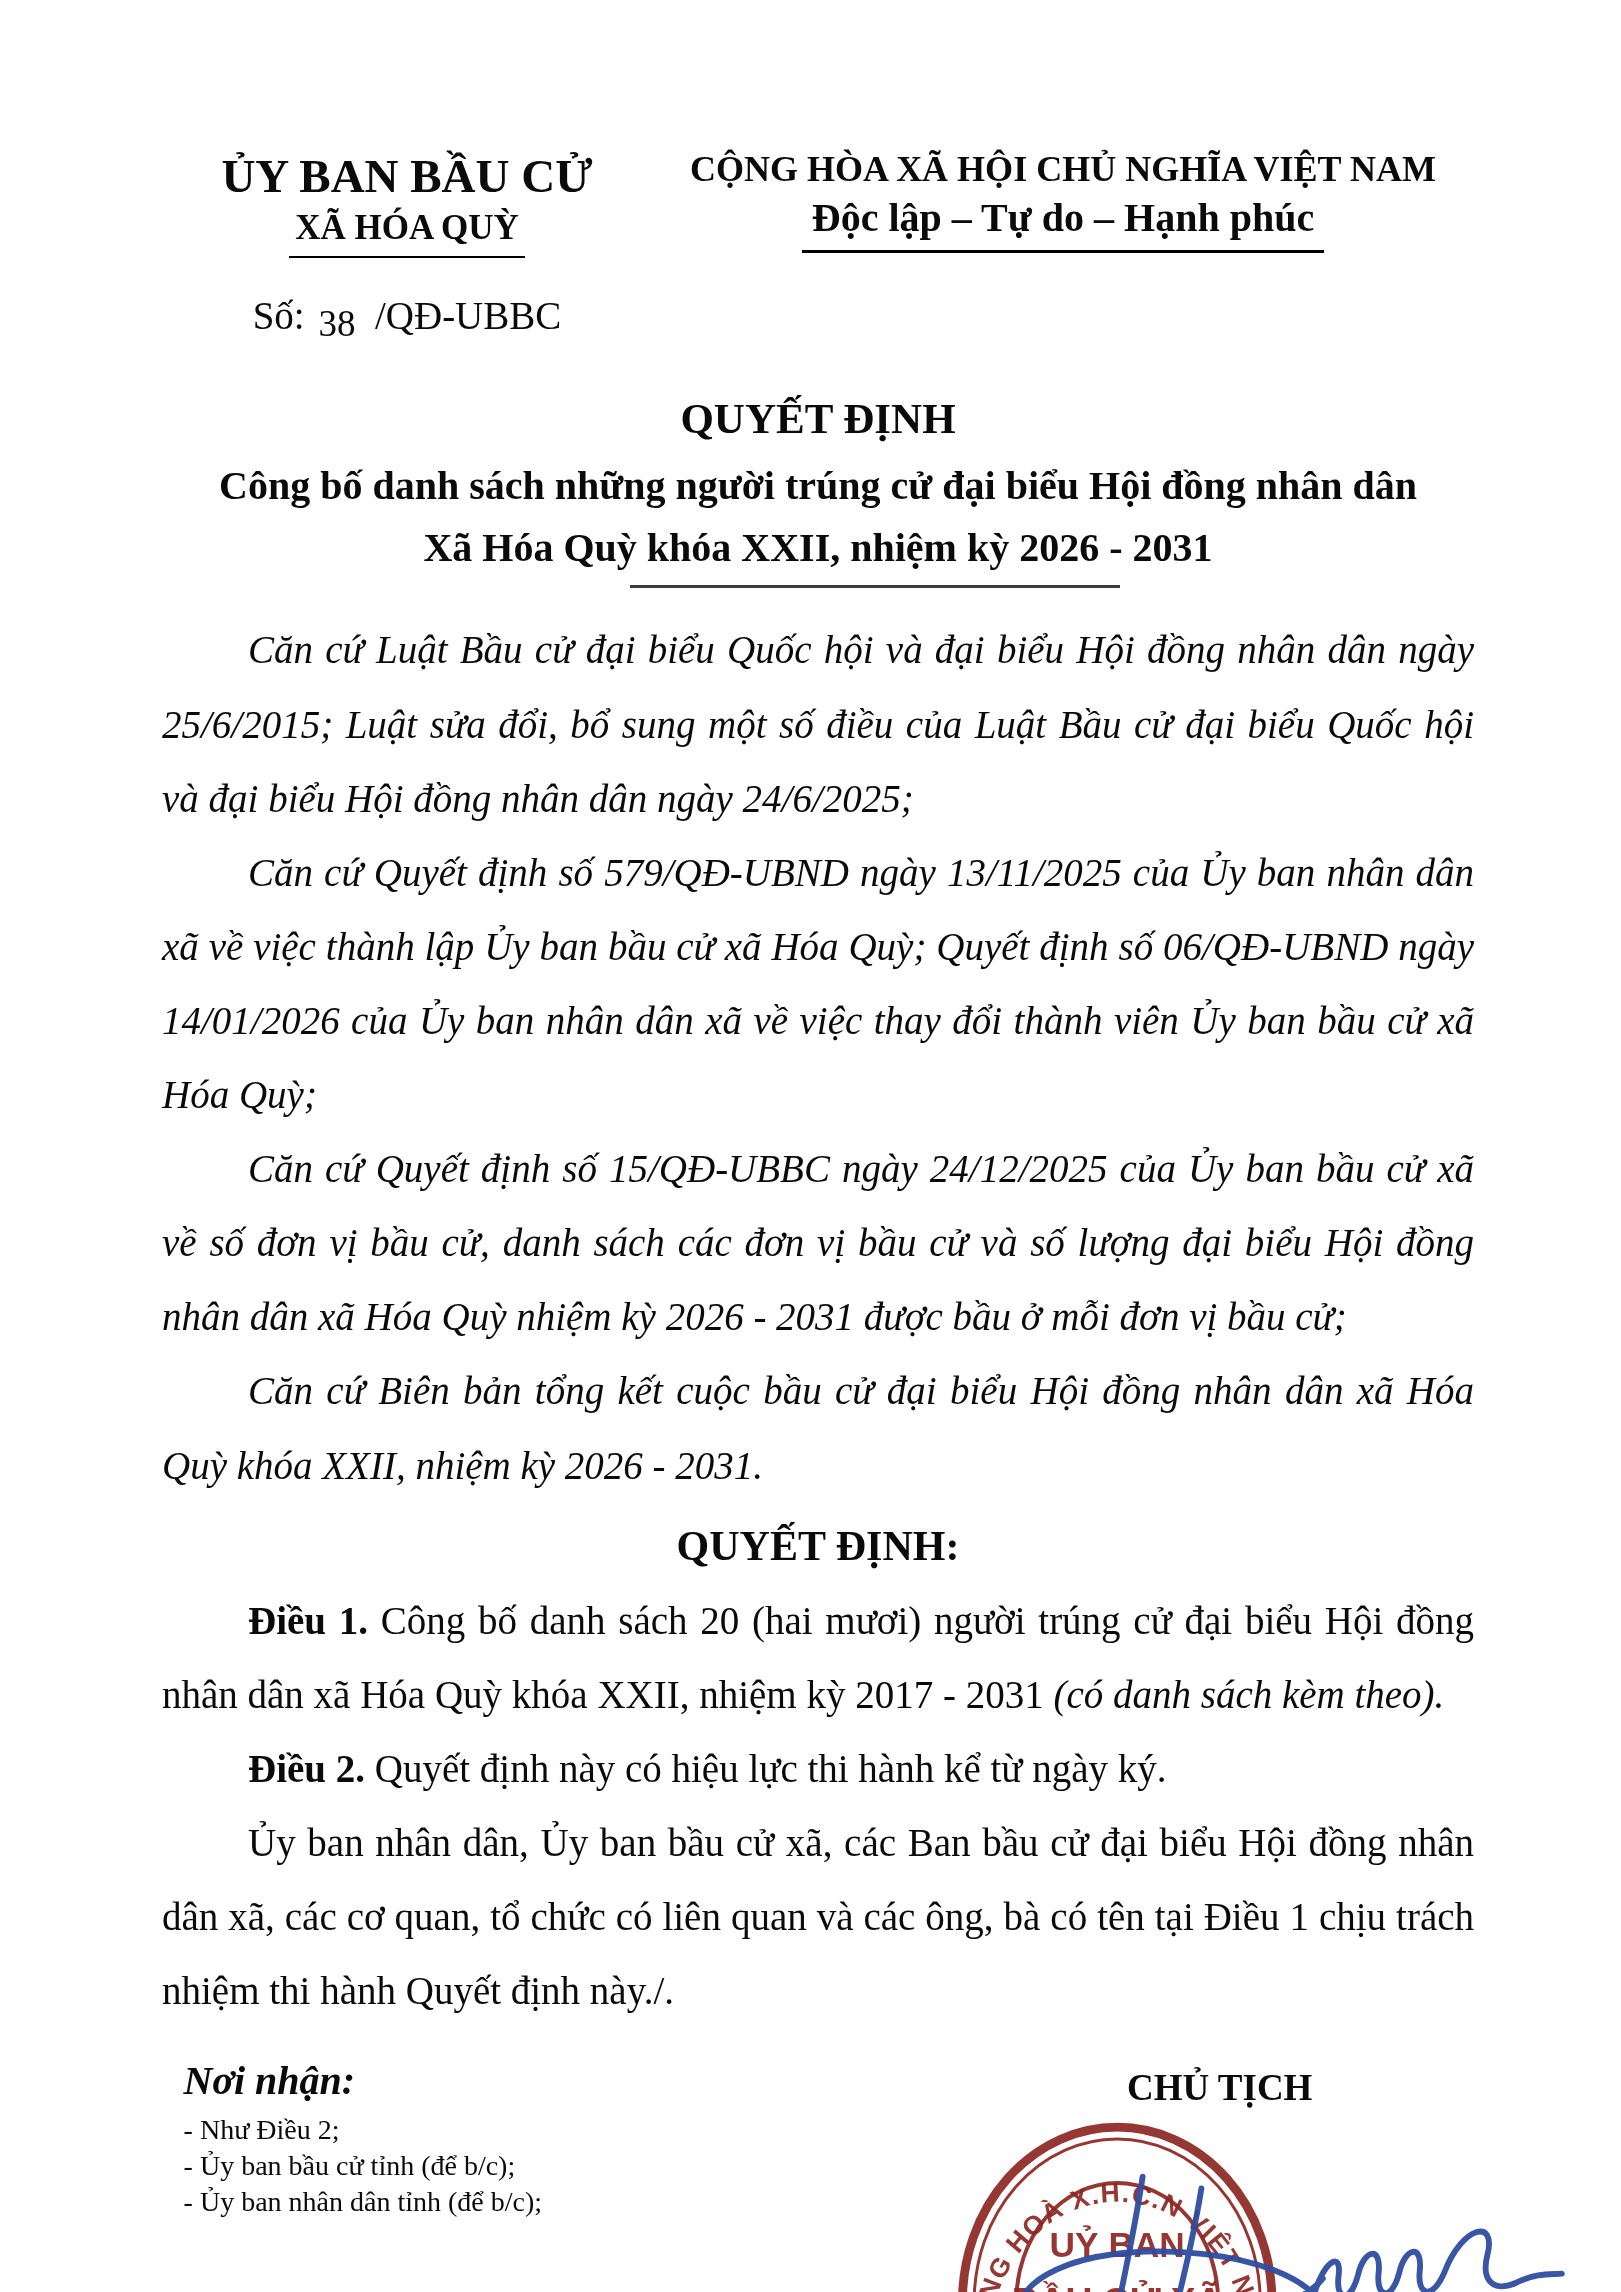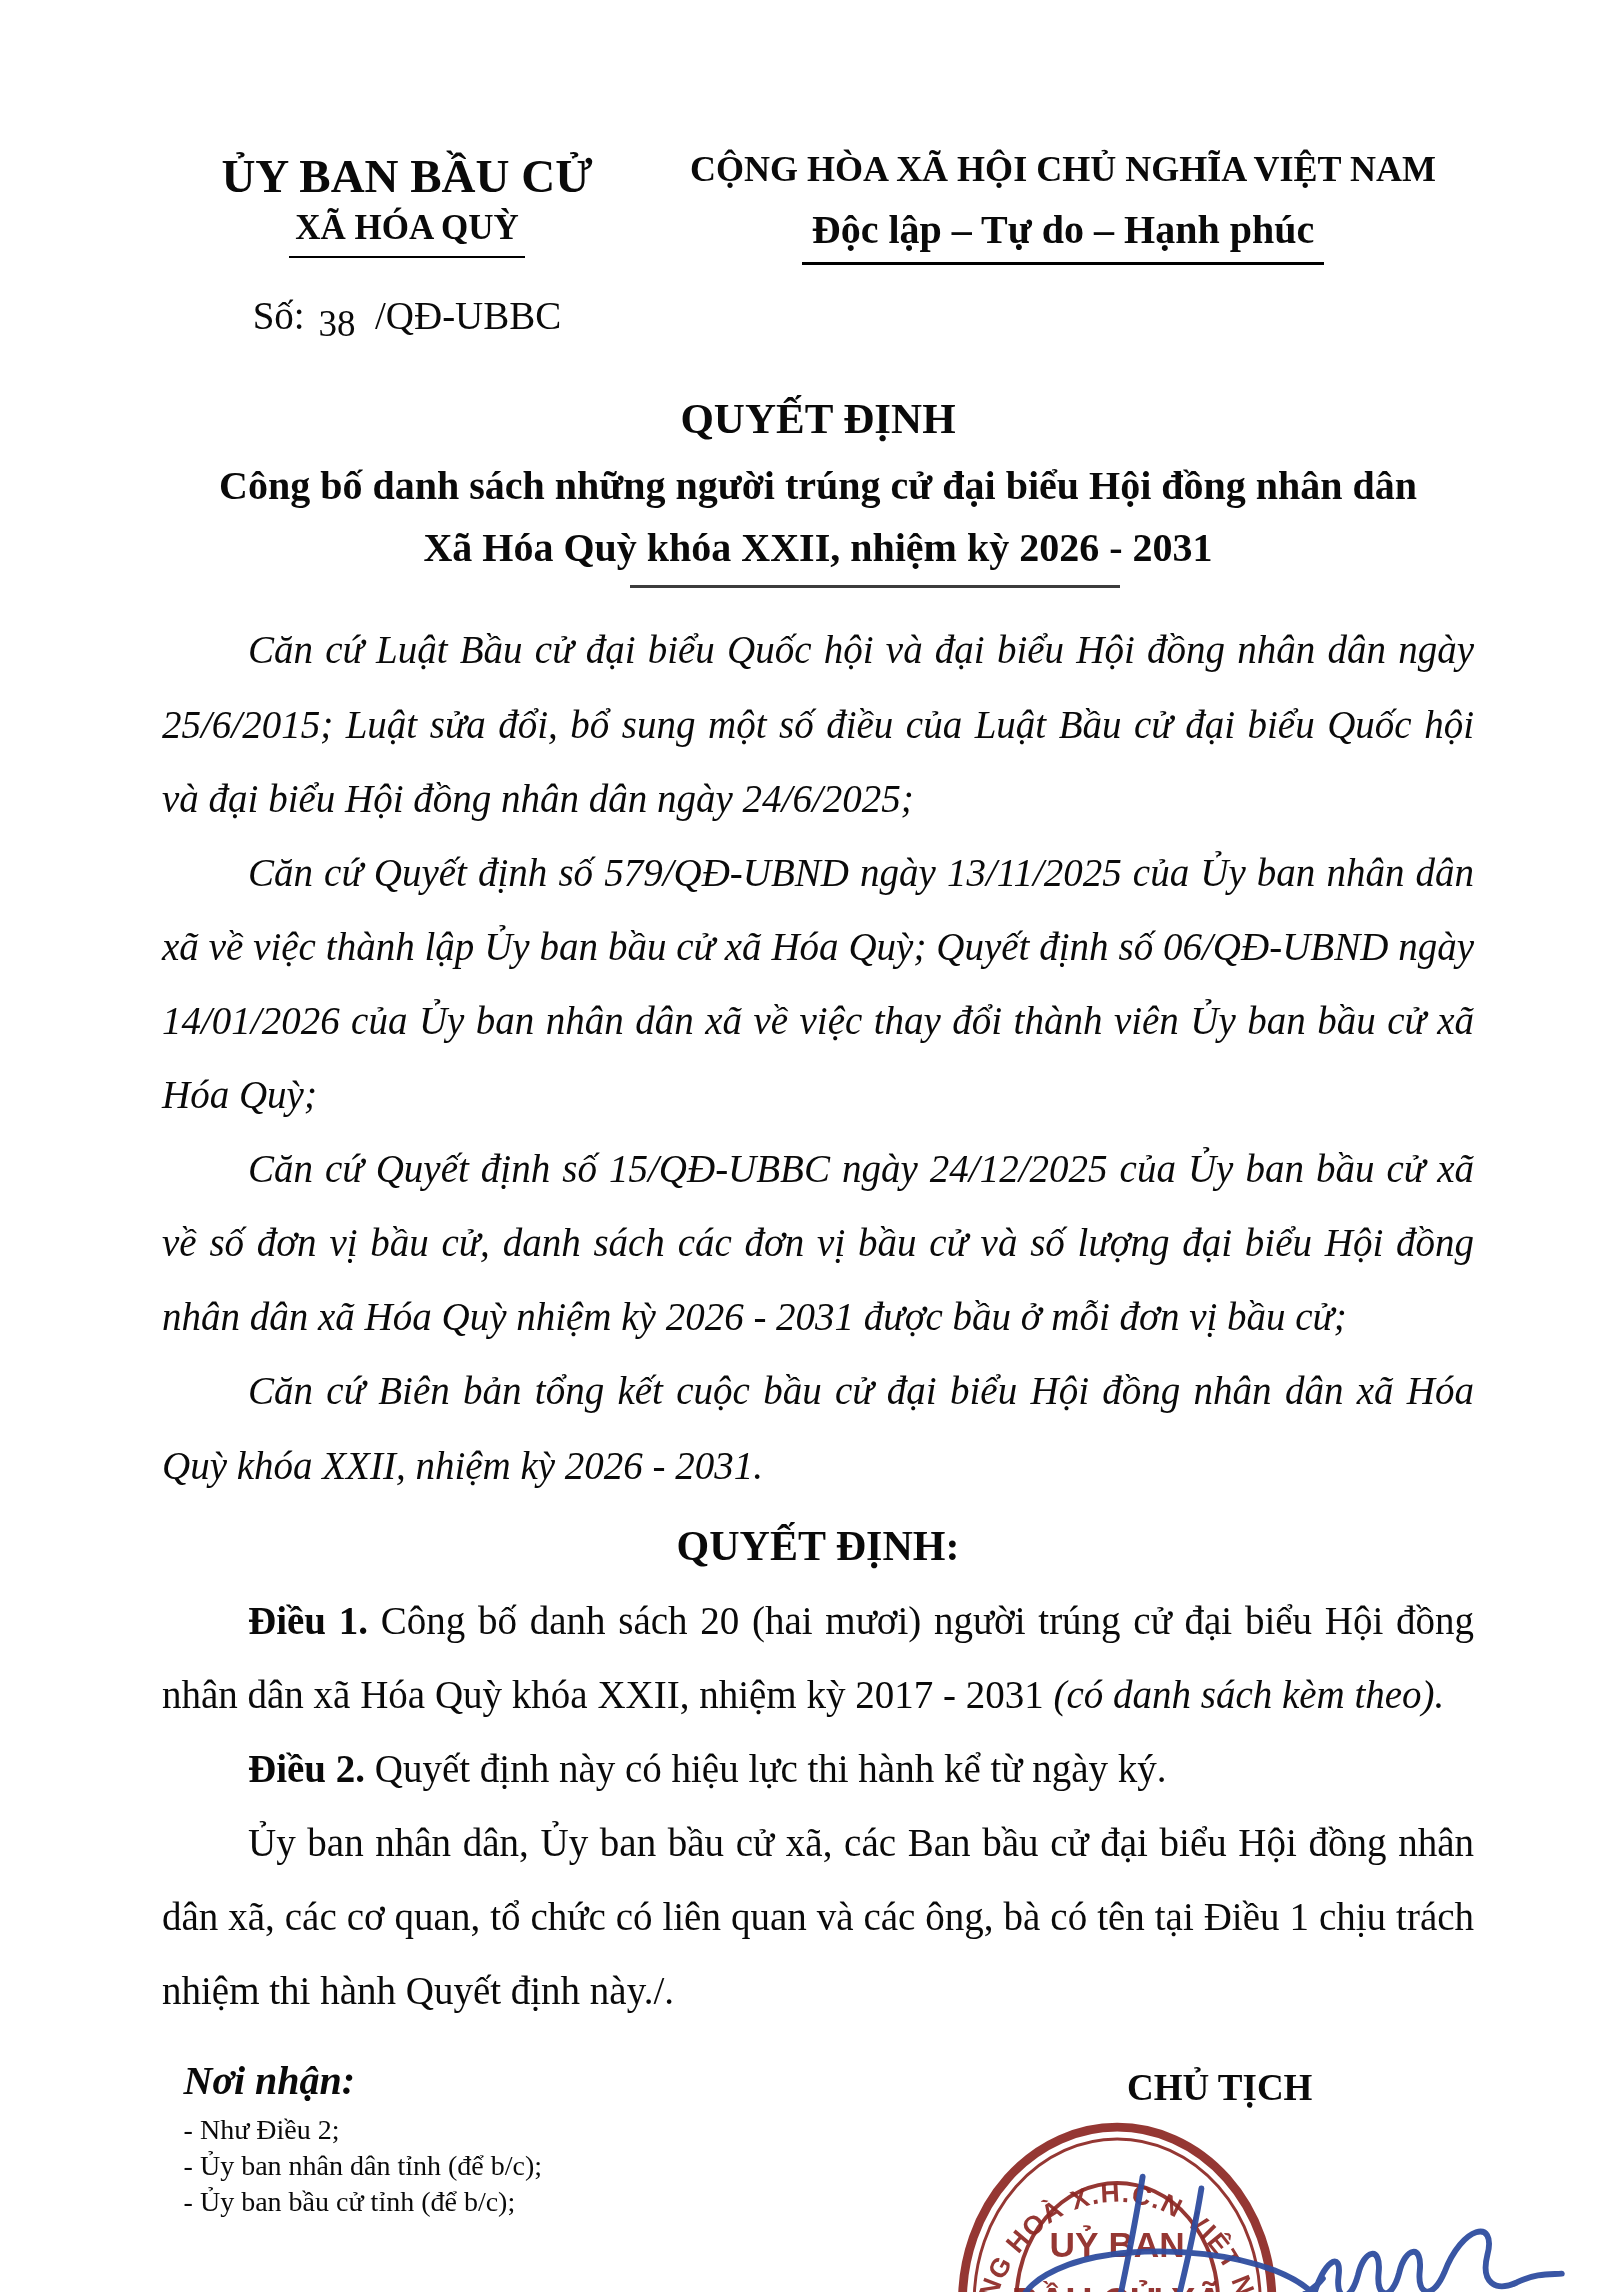--- a/index.html
+++ b/index.html
@@ -18,21 +18,21 @@
   .hdr{display:flex;}
   .hdr-left{width:490px;text-align:center;flex:none;}
   .hdr-right{flex:1;text-align:center;}
   .org1{font-weight:bold;font-size:47px;line-height:1.25;}
   .org2{display:inline-block;font-weight:bold;font-size:35px;line-height:1.25;
         border-bottom:2.9px solid #000;padding:0 5.9px 6.9px 5.9px;}
   .doc-number{margin-top:35px;font-size:39px;white-space:pre-wrap;}
   .doc-number .num{position:relative;top:6.9px;font-size:37px;padding:0 19.6px 0 13.7px;}
   .nat1{font-weight:bold;font-size:36px;line-height:1.25;}
   .nat2{display:inline-block;font-weight:bold;font-size:40px;line-height:1.2;
-        border-bottom:3.9px solid #000;padding:2px 9.8px 7.8px 9.8px;margin-top:12px;}
+        border-bottom:3.9px solid #000;padding:2px 9.8px 7.8px 9.8px;margin-top:0;}
   .dateline{margin-top:25.5px;font-style:italic;font-size:39px;white-space:pre-wrap;}
   
   .title-block{text-align:center;margin-top:53px;}
   .doc-title{font-weight:bold;font-size:43px;line-height:1.3;}
   .doc-subtitle{font-weight:bold;font-size:40px;line-height:1.55;margin-top:7.8px;}
   .title-underline{width:490px;height:0;border-bottom:3.9px solid #3c3c3c;
         margin:5.9px auto 0 auto;transform:translateX(57px);}
   .authority{text-align:center;font-weight:bold;font-size:40px;margin-top:47px;}
   
   .recitals{margin-top:25.5px;}
@@ -94,22 +94,22 @@
   <div class="articles">
     <p><span class="art-label">Điều 1.</span><span> Công bố danh sách 20 (hai mươi) người trúng cử đại biểu Hội đồng nhân dân xã Hóa Quỳ khóa XXII, nhiệm kỳ 2017 - 2031 </span><span class="art-tail">(có danh sách kèm theo).</span></p>
     <p><span class="art-label">Điều 2.</span><span> Quyết định này có hiệu lực thi hành kể từ ngày ký.</span></p>
     <p>Ủy ban nhân dân, Ủy ban bầu cử xã, các Ban bầu cử đại biểu Hội đồng nhân dân xã, các cơ quan, tổ chức có liên quan và các ông, bà có tên tại Điều 1 chịu trách nhiệm thi hành Quyết định này./.</p>
   </div>
 
   <div class="footer">
     <div class="footer-left">
       <div class="recipients-label">Nơi nhận:</div>
       <div class="recipient">- Như Điều 2;</div>
+      <div class="recipient">- Ủy ban bầu cử tỉnh (để b/c);</div>
       <div class="recipient">- Ủy ban nhân dân tỉnh (để b/c);</div>
-      <div class="recipient">- Ủy ban bầu cử tỉnh (để b/c);</div>
 
     </div>
 
     <div class="sign-block">
       <div class="sign-role">CHỦ TỊCH</div>
       <div class="sign-spacer"></div>
 
       <svg class="seal-svg" width="333" height="368" viewBox="0 0 340 375" aria-hidden="true">
         <g stroke="#8C2622" fill="none" opacity="0.92">
           <ellipse cx="170" cy="187" rx="158" ry="178" stroke-width="9"></ellipse>

